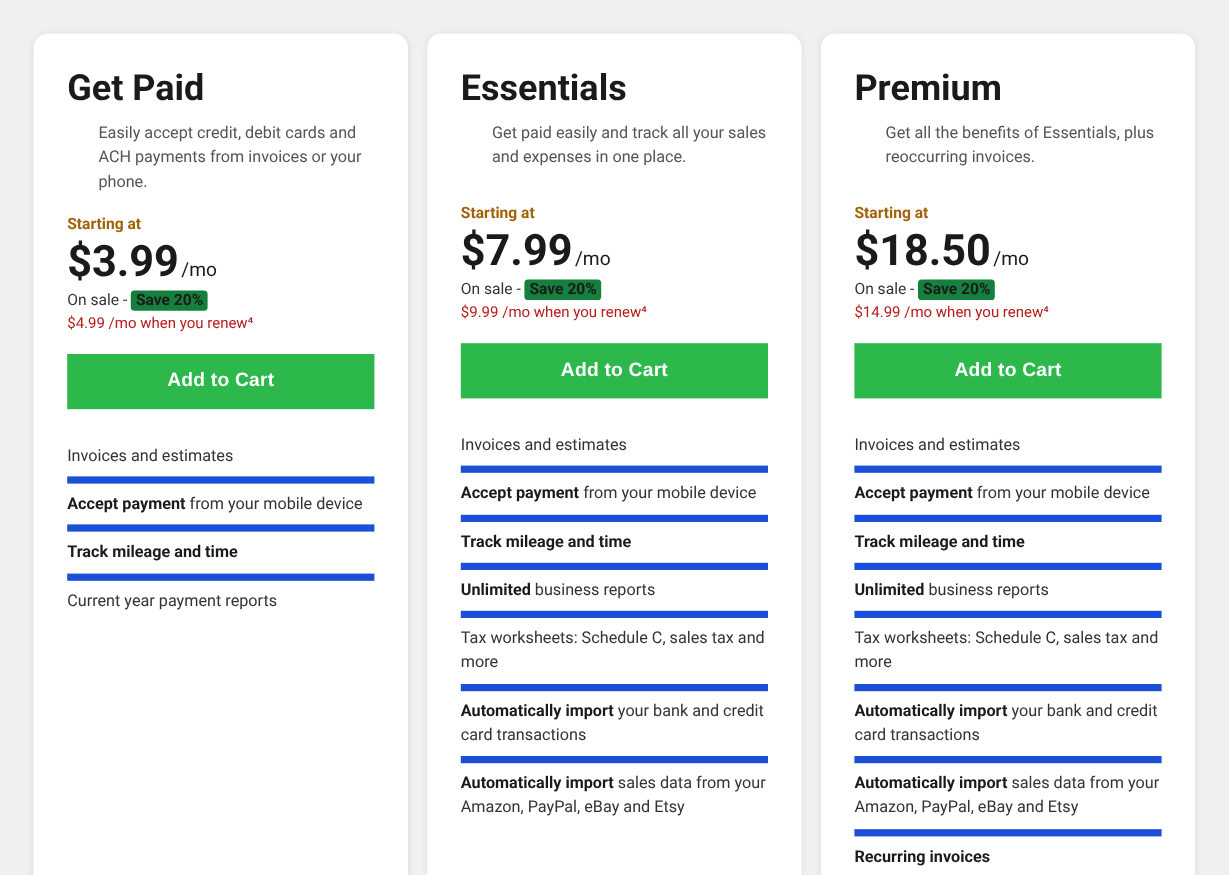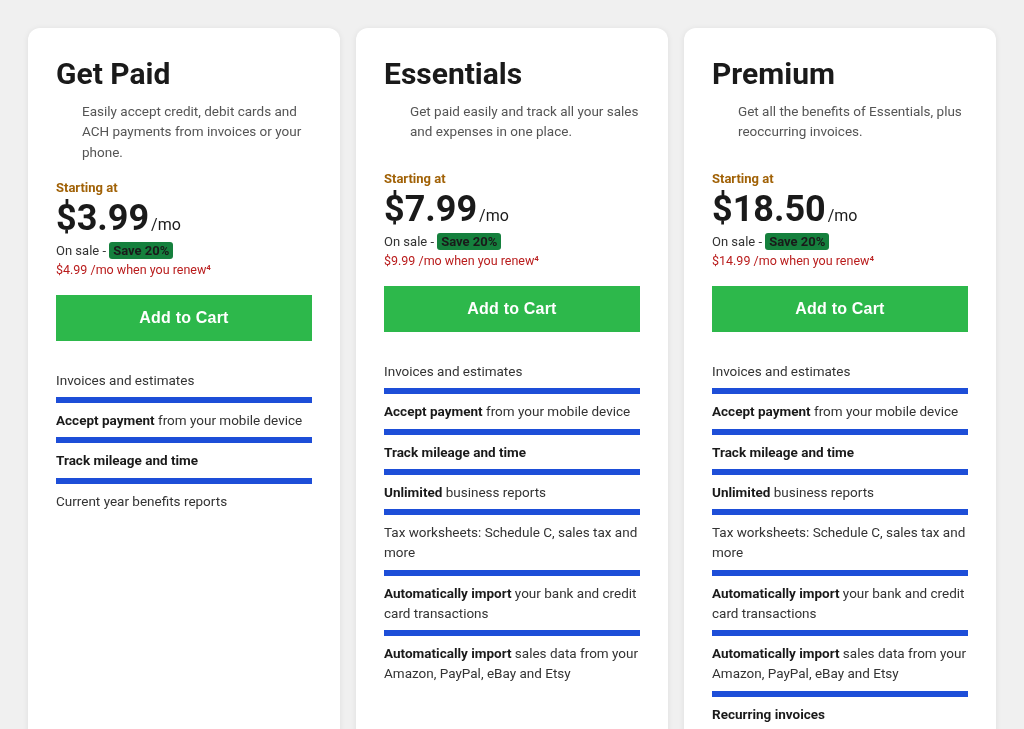--- a/index.html
+++ b/index.html
@@ -143,21 +143,21 @@
     </div>
     <div class="sale-row">
       <span>On sale - </span><span class="save-badge">Save 20%</span>
     </div>
     <div class="renew-text">$4.99 /mo when you renew⁴</div>
     <button class="add-to-cart-btn">Add to Cart</button>
     <ul class="features-list">
       <li>Invoices and estimates</li>
         <li><span class="feature-bold">Accept payment</span> from your mobile device</li>
         <li><span class="feature-bold">Track mileage and time</span></li>
-        <li>Current year benefits reports</li>
+        <li>Current year payment reports</li>
     </ul>
   </div>
     <div class="pricing-card">
     <div class="plan-name">Essentials</div>
     <div class="plan-description">Get paid easily and track all your sales and expenses in one place.</div>
     <div class="starting-at">Starting at</div>
     <div class="price-row">
       <span class="price-amount">$7.99</span>
       <span class="price-period">/mo</span>
     </div>

